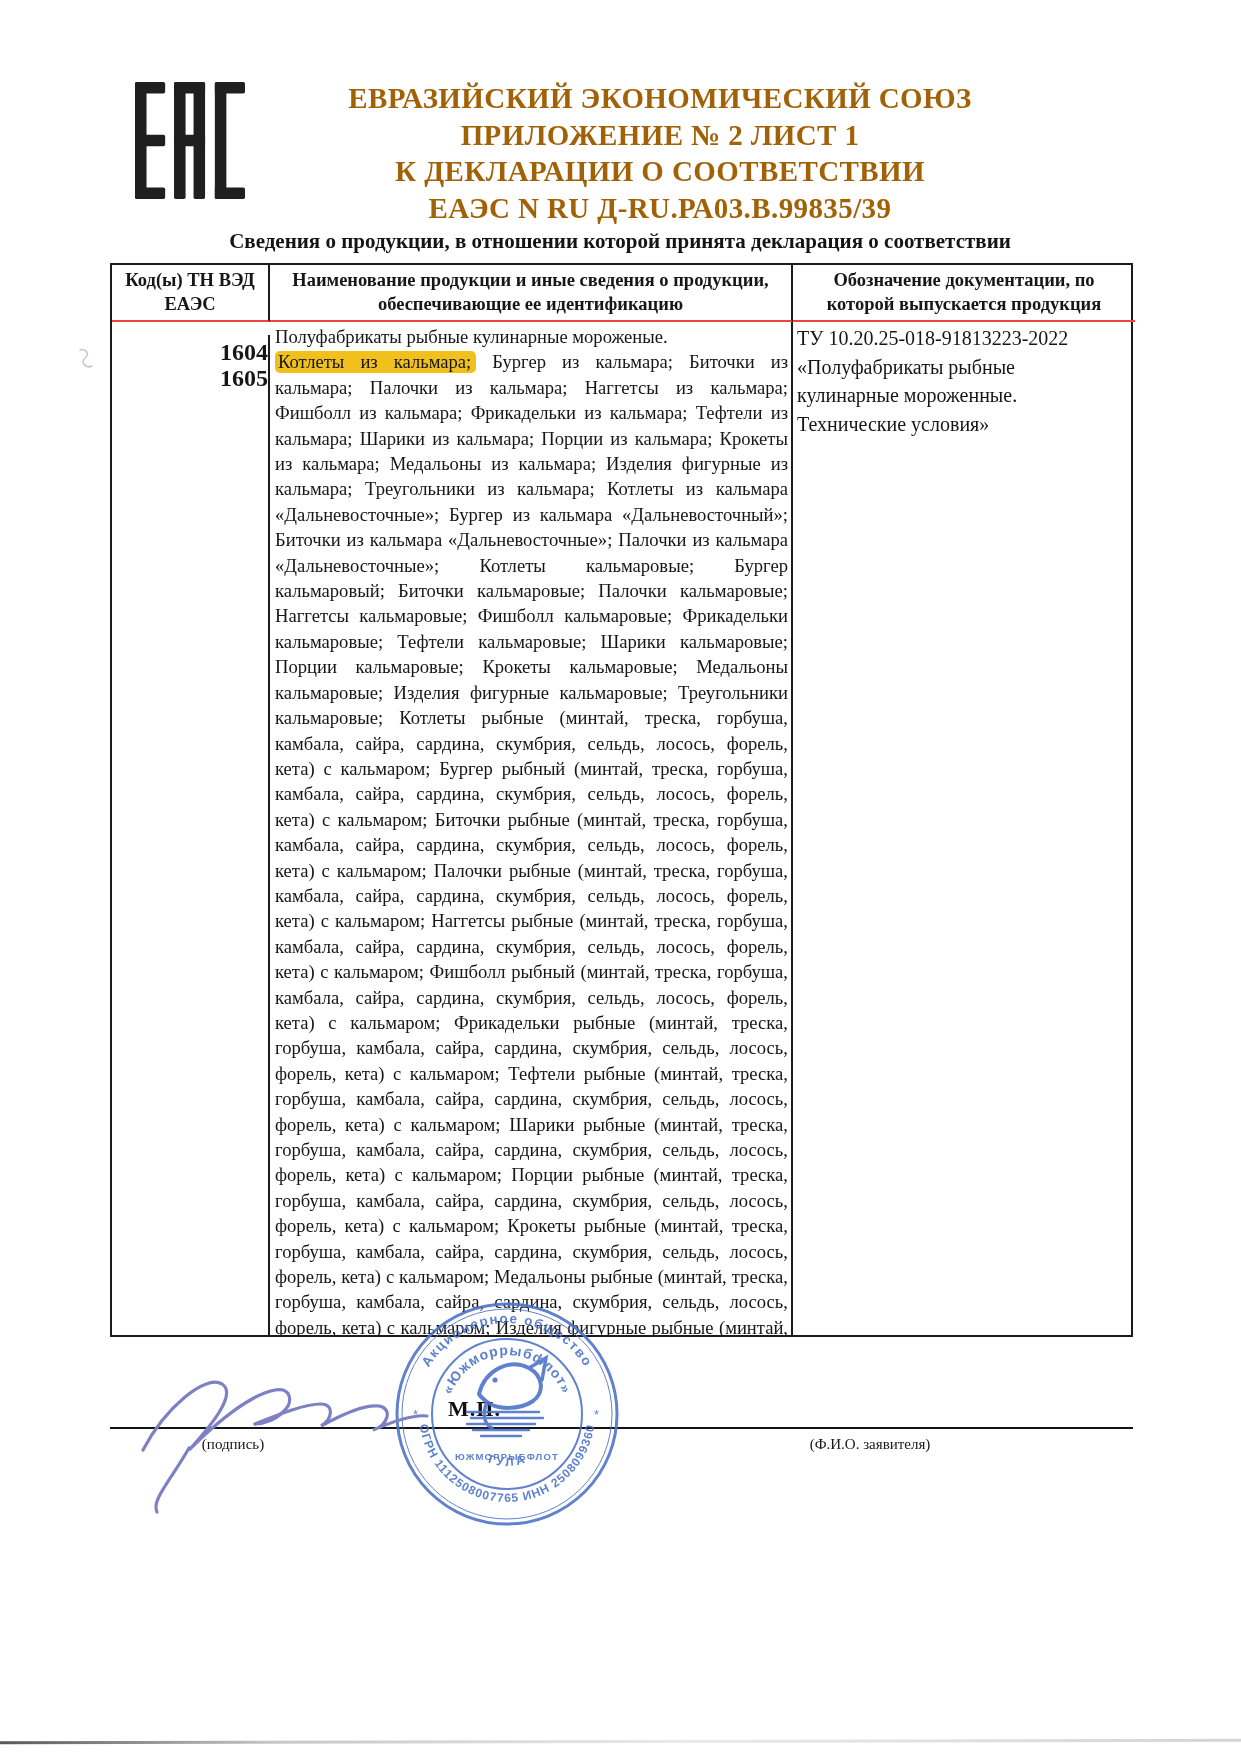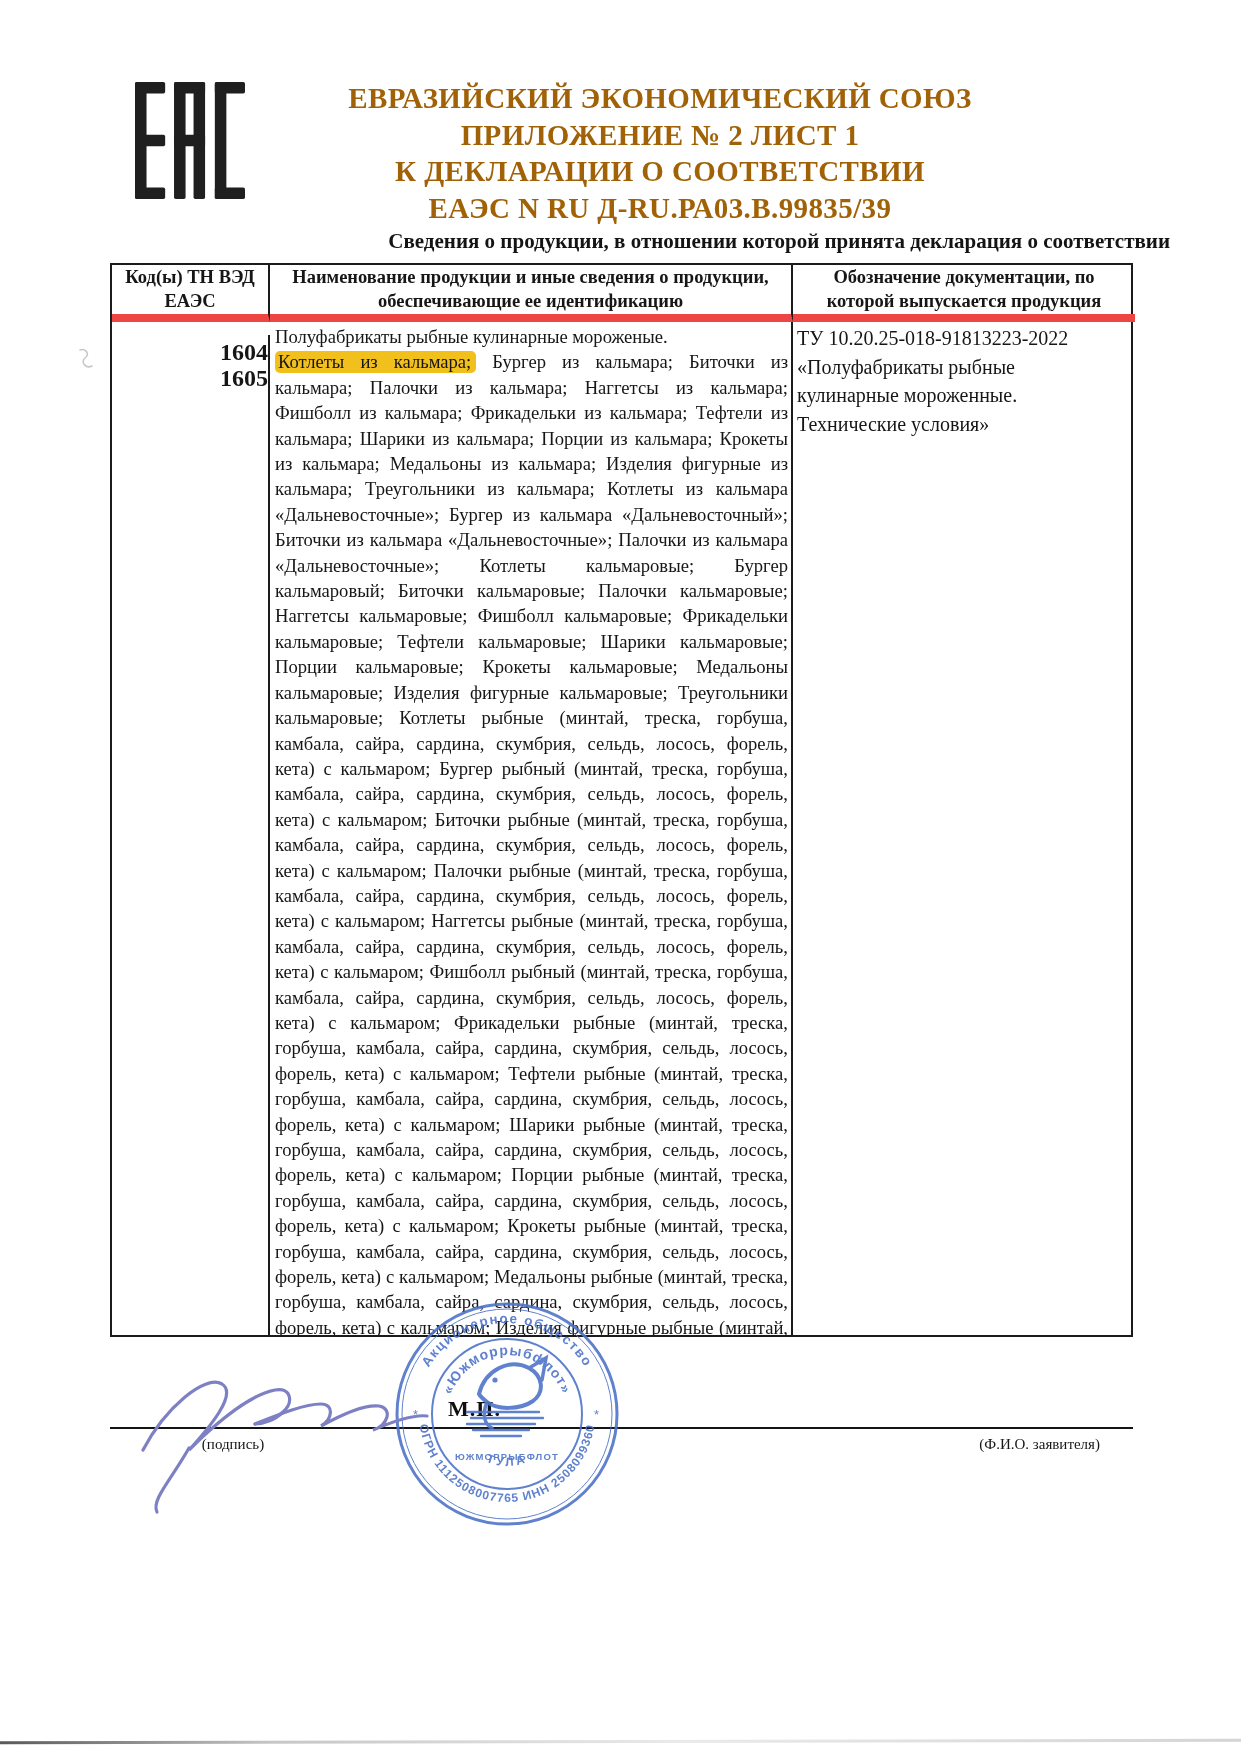--- a/index.html
+++ b/index.html
@@ -10,42 +10,42 @@
   }
   .page { position:absolute; inset:0; background:#fff; }
 
   
   .eac-logo { position:absolute; left:135px; top:74px; width:110px; height:133px; }
 
   
   .title-block { position:absolute; left:245px; top:80px; width:830px; text-align:center;
     font-weight:bold; font-size:29px; line-height:36.5px; letter-spacing:.4px; color:#a16207; }
 
-  .subtitle { position:absolute; left:70px; top:229px; width:1100px; text-align:right;
+  .subtitle { position:absolute; left:70px; top:229px; width:1100px; text-align:center;
     font-weight:bold; font-size:21px; color:#141414; }
 
   
   .doc-table { position:absolute; left:110px; top:263px; width:1023px; height:1074px;
     display:grid; grid-template-columns:158px 523px 342px; grid-template-rows:57px 1fr;
     border:2px solid #1b1b1b; }
   .cell { border-right:2px solid #1b1b1b; }
   .cell.last { border-right:none; }
-  .th { border-bottom:8px solid #ef4444; display:flex; align-items:center; justify-content:center;
+  .th { border-bottom:2px solid #ef4444; display:flex; align-items:center; justify-content:center;
     text-align:center; font-weight:bold; font-size:18.5px; line-height:1.28; padding:2px 8px; }
   .codes-cell { text-align:right; font-weight:bold; font-size:24px; line-height:26px; padding-top:4px;margin-top:13px; }
   .product-cell { padding:2px 3px 0 5px; font-size:18.6px; line-height:25.4px; overflow:hidden; }
   .product-cell .para { text-align:justify; }
   .hl { background:#f2c01c; border-radius:5px; padding:0 5px 1px 3px; }
   .doc-cell { padding:2px 14px 0 4px; font-size:20px; line-height:28.6px; overflow:hidden; }
 
   
   .sig-line { position:absolute; left:110px; top:1427px; width:1023px; height:2px; background:#141414; }
   .sig-caption { position:absolute; left:153px; top:1436px; width:160px; text-align:center; font-size:15px; }
   .applicant-name { position:absolute; left:640px; top:1401px; width:460px; text-align:center; font-size:19px; }
-  .applicant-caption { position:absolute; left:640px; top:1436px; width:460px; text-align:right; font-size:15px; }
+  .applicant-caption { position:absolute; left:640px; top:1436px; width:460px; text-align:center; font-size:15px; }
   .mp-label { position:absolute; left:448px; top:1396px; font-size:22px; font-weight:bold; letter-spacing:1px; color:#0f0f0f; z-index:1; }
 
   .stamp { position:absolute; left:393px; top:1300px; width:228px; height:228px; opacity:.9; z-index:2; }
   .stamp text { font-family:"Liberation Sans", sans-serif; }
   .signature { position:absolute; left:125px; top:1332px; width:330px; height:185px; z-index:3; }
 
   .margin-mark { position:absolute; left:76px; top:346px; width:22px; height:26px; opacity:.55; }
   .scan-edge { position:absolute; left:0; top:1740px; width:1241px; height:3px;
     background:linear-gradient(to right, rgba(60,60,60,.85), rgba(130,130,130,.45) 22%, rgba(185,185,185,.3) 55%, rgba(160,160,160,.45));
     transform:rotate(-.12deg); }

